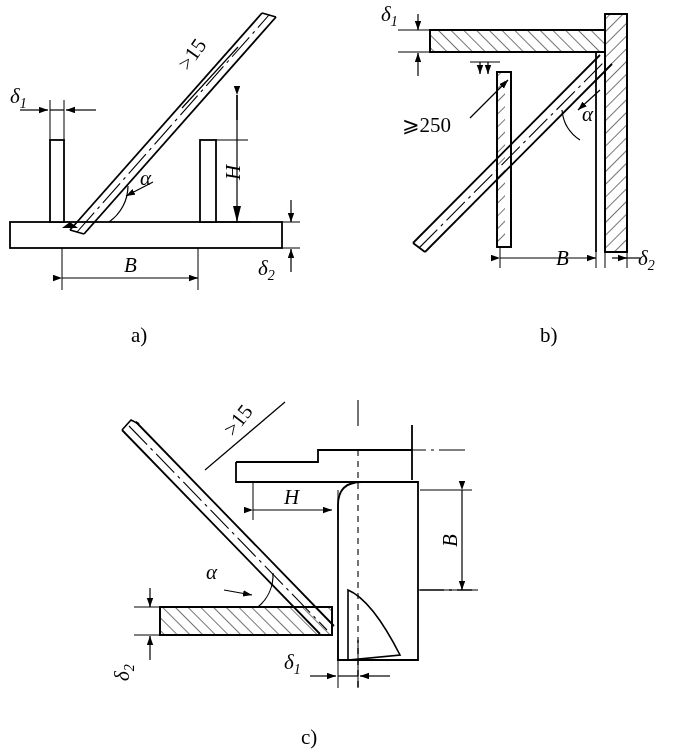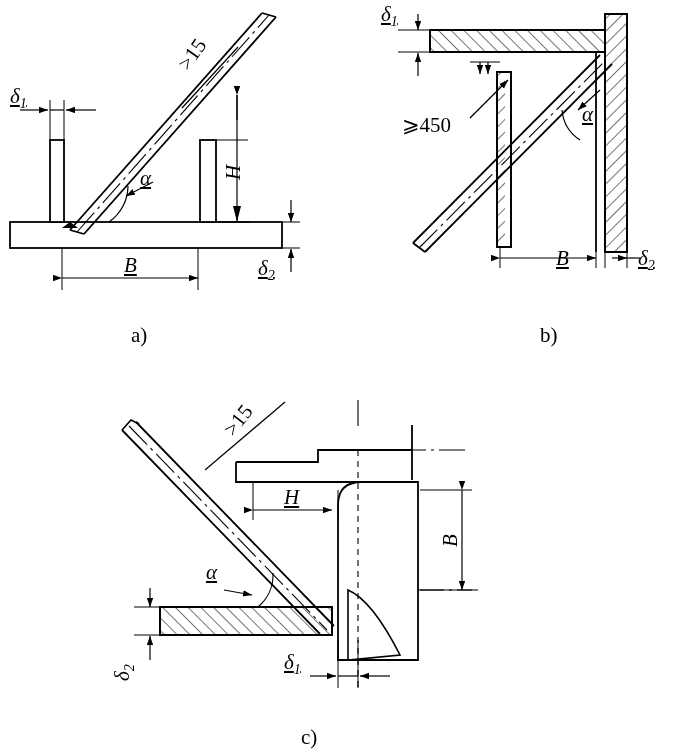--- a/index.html
+++ b/index.html
@@ -23,21 +23,20 @@
     height: 756px;
   }
   svg { display: block; }
   .lbl {
     position: absolute;
     font-family: "Liberation Serif", serif;
     font-style: italic;
     font-size: 21px;
     white-space: nowrap;
     line-height: 1;
-    text-decoration: underline;
   }
   .cap {
     position: absolute;
     font-family: "Liberation Serif", serif;
     font-style: normal;
     font-size: 21px;
     white-space: nowrap;
     line-height: 1;
   }
   .sub {
@@ -229,21 +228,21 @@
   <div class="lbl" style="left:140px; top:168px;"><span>α</span></div>
   <div class="lbl" style="left:226px; top:162px;"><span class="rot90" style="display:inline-block;">H</span></div>
   <div class="lbl" style="left:124px; top:255px;"><span>B</span></div>
   <div class="cap" style="left:176px; top:44px;"><span class="rotA" style="display:inline-block;">&gt;15</span></div>
   <div class="cap" style="left:131px; top:325px;"><span>a)</span></div>
 
   <div class="lbl" style="left:381px; top:4px;"><span>δ</span><span class="sub">1</span></div>
   <div class="lbl" style="left:638px; top:248px;"><span>δ</span><span class="sub">2</span></div>
   <div class="lbl" style="left:582px; top:104px;"><span>α</span></div>
   <div class="lbl" style="left:556px; top:248px;"><span>B</span></div>
-  <div class="cap" style="left:402px; top:115px;"><span>⩾450</span></div>
+  <div class="cap" style="left:402px; top:115px;"><span>⩾250</span></div>
   <div class="cap" style="left:540px; top:325px;"><span>b)</span></div>
 
   <div class="lbl" style="left:284px; top:652px;"><span>δ</span><span class="sub">1</span></div>
   <div class="lbl" style="left:116px; top:660px;"><span class="rot90" style="display:inline-block;"><span>δ</span><span class="sub">2</span></span></div>
   <div class="lbl" style="left:206px; top:562px;"><span>α</span></div>
   <div class="lbl" style="left:284px; top:487px;"><span>H</span></div>
   <div class="lbl" style="left:444px; top:530px;"><span class="rot90" style="display:inline-block;">B</span></div>
   <div class="cap" style="left:222px; top:410px;"><span class="rotB" style="display:inline-block;">&gt;15</span></div>
   <div class="cap" style="left:301px; top:727px;"><span>c)</span></div>
 

